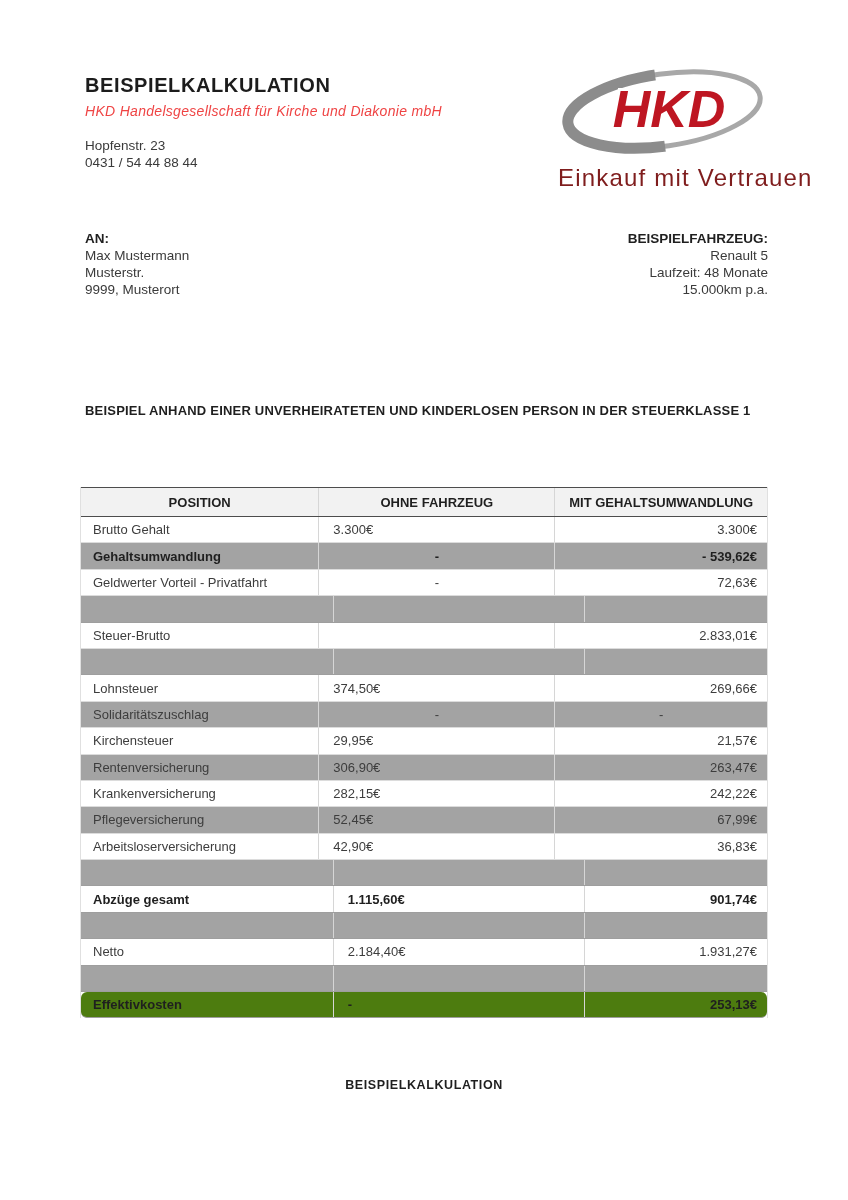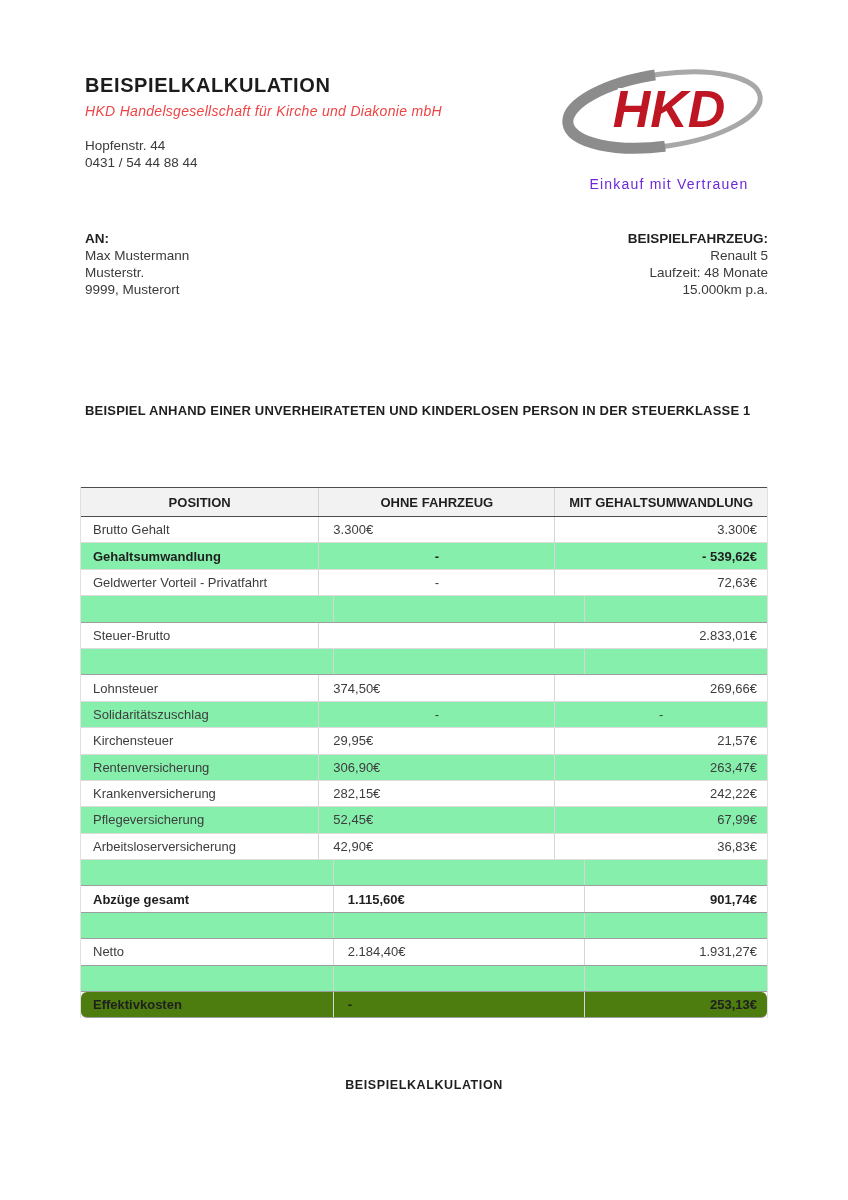--- a/index.html
+++ b/index.html
@@ -8,38 +8,38 @@
   .page { position:relative; width:848px; height:1200px; background:#ffffff; overflow:hidden; }
 
   
   .head-block { position:absolute; left:85px; top:74px; }
   .doc-title { font-size:20px; font-weight:bold; letter-spacing:0.6px; color:#1c1c1c; }
   .doc-subtitle { font-size:14px; font-style:italic; color:#ef4444; margin-top:6px; letter-spacing:0.3px; }
   .doc-address { margin-top:18px; font-size:13.5px; color:#3a3a3a; line-height:17px; }
 
   
   .logo-block { position:absolute; left:558px; top:64px; width:222px; text-align:center; }
-  .logo-tagline { font-size:14px; color:#6d28d9; letter-spacing:1.2px; margin-top:12px; white-space:nowrap; }
+  .logo-tagline { font-size:24px; color:#7f1d1d; letter-spacing:1.2px; margin-top:0; white-space:nowrap; }
 
   
   .parties { position:absolute; left:85px; top:230px; width:683px; display:flex; justify-content:space-between; }
   .party { font-size:13.5px; line-height:17px; color:#3a3a3a; }
   .party .party-label { font-weight:bold; color:#1f1f1f; }
   .party.right { text-align:right; }
 
   
   .section-heading { position:absolute; left:85px; top:403px; font-size:13px; font-weight:bold; color:#1f1f1f; letter-spacing:0.2px; }
 
   
   .calc-table { position:absolute; left:80px; top:480px; width:688px; font-size:13px;
                 border-left:1px solid #e0e0e0; border-right:1px solid #e0e0e0;margin-top:7px; }
   .row { display:flex; height:26.4px; border-bottom:1px solid #dcdcdc; background:#ffffff; }
   .row.head { height:30px; background:#f2f2f2; font-weight:bold; color:#1f1f1f;
               border-top:1.5px solid #4d4d4d; border-bottom:1.5px solid #4d4d4d; }
-  .row.shade { background:#86efac;justify-content:space-between; }
+  .row.shade { background:#a3a3a3;justify-content:space-between; }
   .row.pink { background:#4d7c0f;border-radius:6px; }
   .row.bold { font-weight:bold; color:#1f1f1f; }
   .row.dark-b { border-bottom:1px solid #9e9e9e;gap:47px; }
   .c { display:flex; align-items:center; height:100%; overflow:hidden; white-space:nowrap; }
   .c1 { width:34.6%; padding-left:12px; }
   .c2 { width:34.4%; padding-left:14px; border-left:1px solid #d6d6d6; }
   .c3 { width:31%;  justify-content:flex-end; padding-right:10px; border-left:1px solid #d6d6d6; }
   .c.ac { justify-content:center; padding-left:0; padding-right:0; }
   .row.head .c { justify-content:center; padding:0; }
 
@@ -49,21 +49,21 @@
 </style>
 </head>
 <body>
 
 <div class="page">
 
   <div class="head-block">
     <div class="doc-title">BEISPIELKALKULATION</div>
     <div class="doc-subtitle">HKD Handelsgesellschaft für Kirche und Diakonie mbH</div>
     <div class="doc-address">
-      <div>Hopfenstr. 44</div>
+      <div>Hopfenstr. 23</div>
       <div>0431 / 54 44 88 44</div>
     </div>
   </div>
 
   <div class="logo-block">
     <svg width="222" height="96" viewBox="0 0 222 96">
       <defs>
         <clipPath id="leftclip">
             <rect x="-14" y="-14" width="116" height="124"></rect>
           </clipPath>

